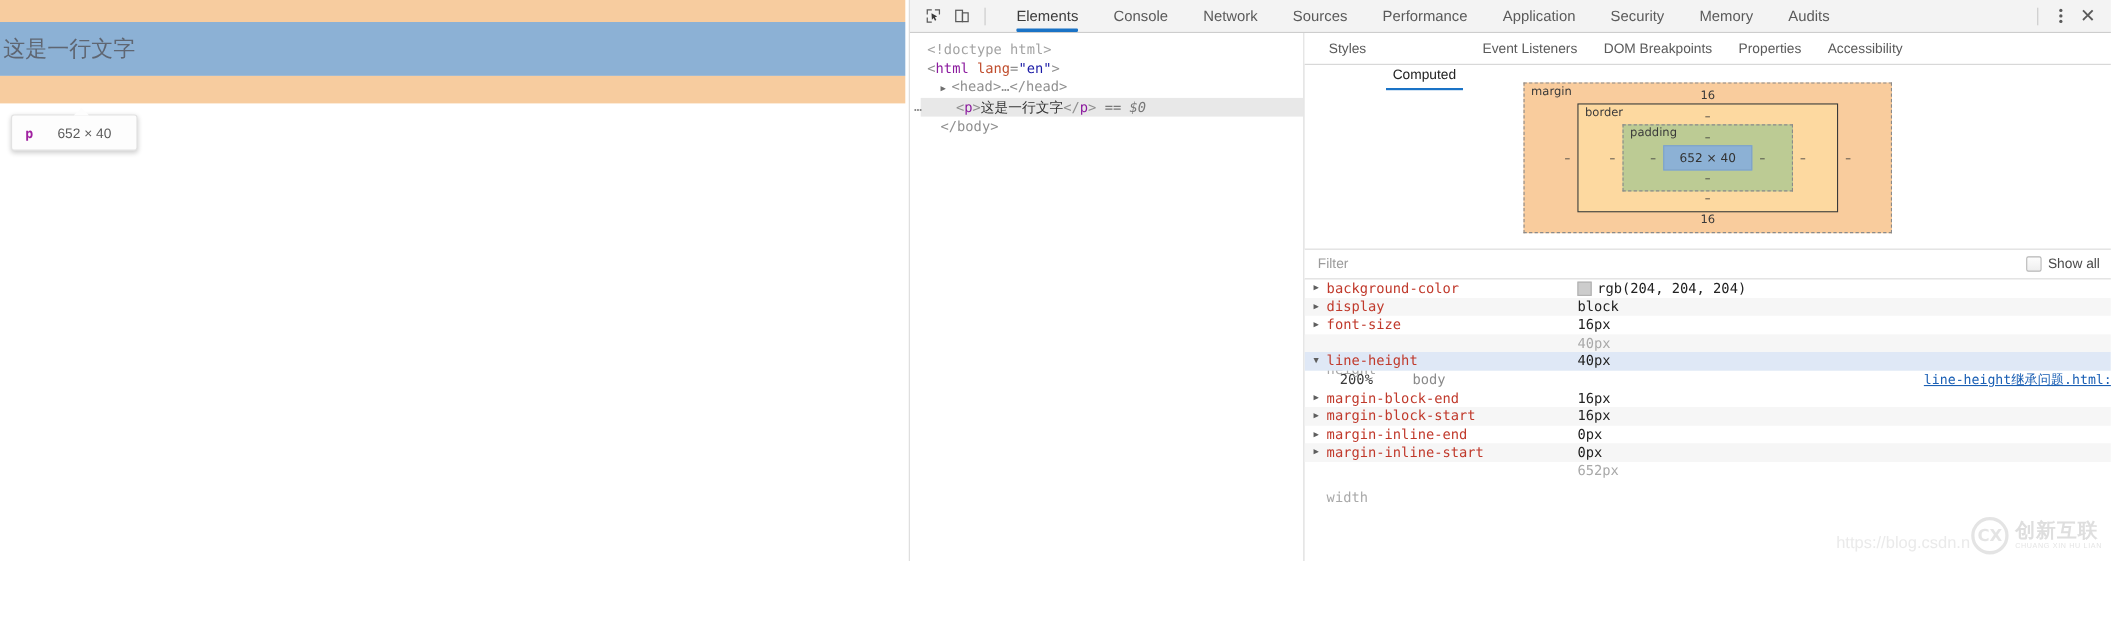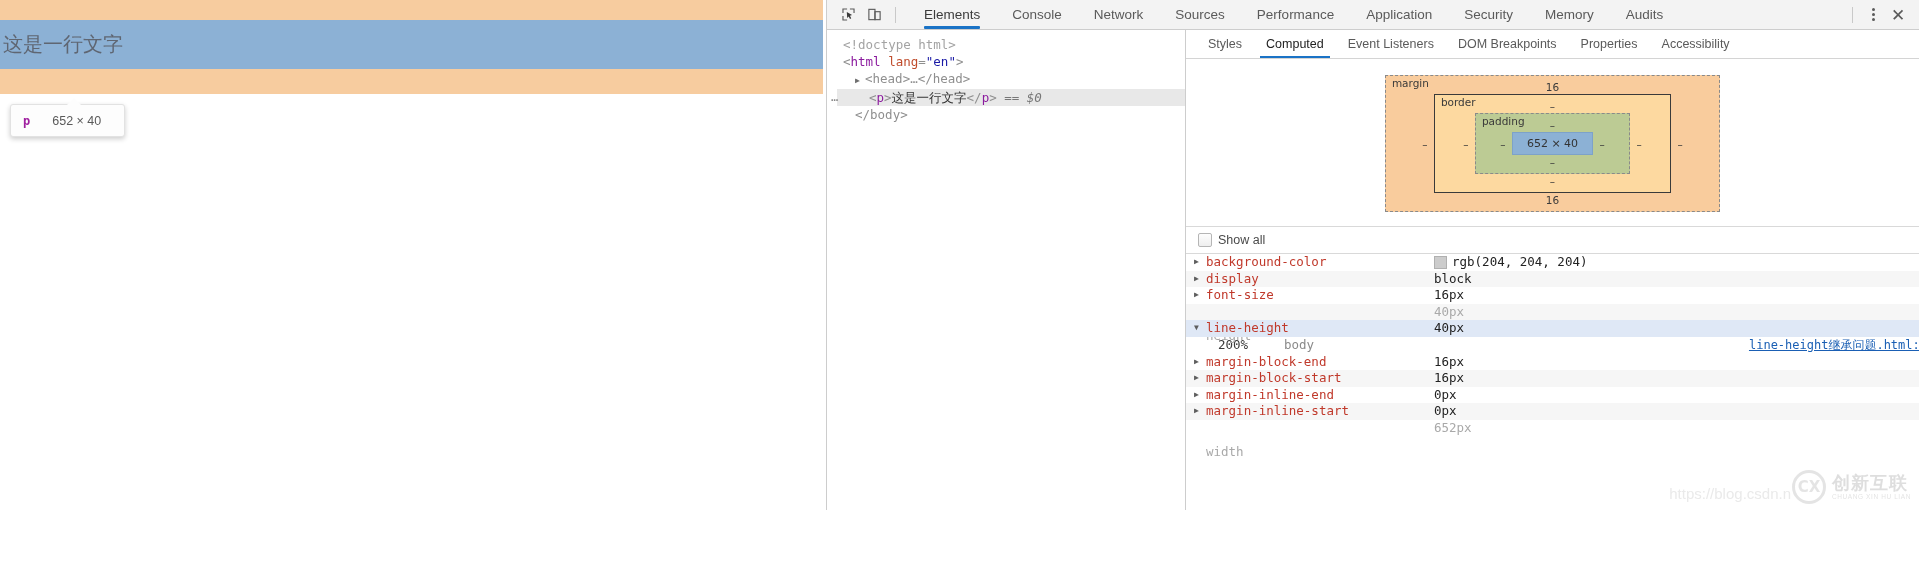--- a/index.html
+++ b/index.html
@@ -237,21 +237,21 @@
     display: flex;
     flex-direction: column;
     min-width: 0;
     background: #fff;
     position: relative;
   }
   .sub-tabs {
     height: 28px;
     flex: 0 0 28px;
     display: flex;
-    align-items: flex-end;
+    align-items: center;
     border-bottom: 1px solid #d4d4d4;
     padding-left: 10px;
     background: #fff;
   }
   .sub-tab {
     padding: 0 12px;
     height: 28px;
     line-height: 28px;
     font-size: 12.5px;
     color: #5a5a5a;
@@ -591,20 +591,21 @@
                   <div class="bm-bottom">–</div>
                 </div>
                 <span class="bm-side">–</span>
               </div>
               <div class="bm-top">16</div>
             </div>
           </div>
         </div>
 
         <div class="filter-row">
+          <div class="filter-ph">Filter</div>
           <div class="showall">
             <span class="cb"></span>
             <span>Show all</span>
           </div>
         </div>
 
         <div class="prop-list">
 
           <div class="prop-row">
             <span class="prop-arrow">▶</span>

